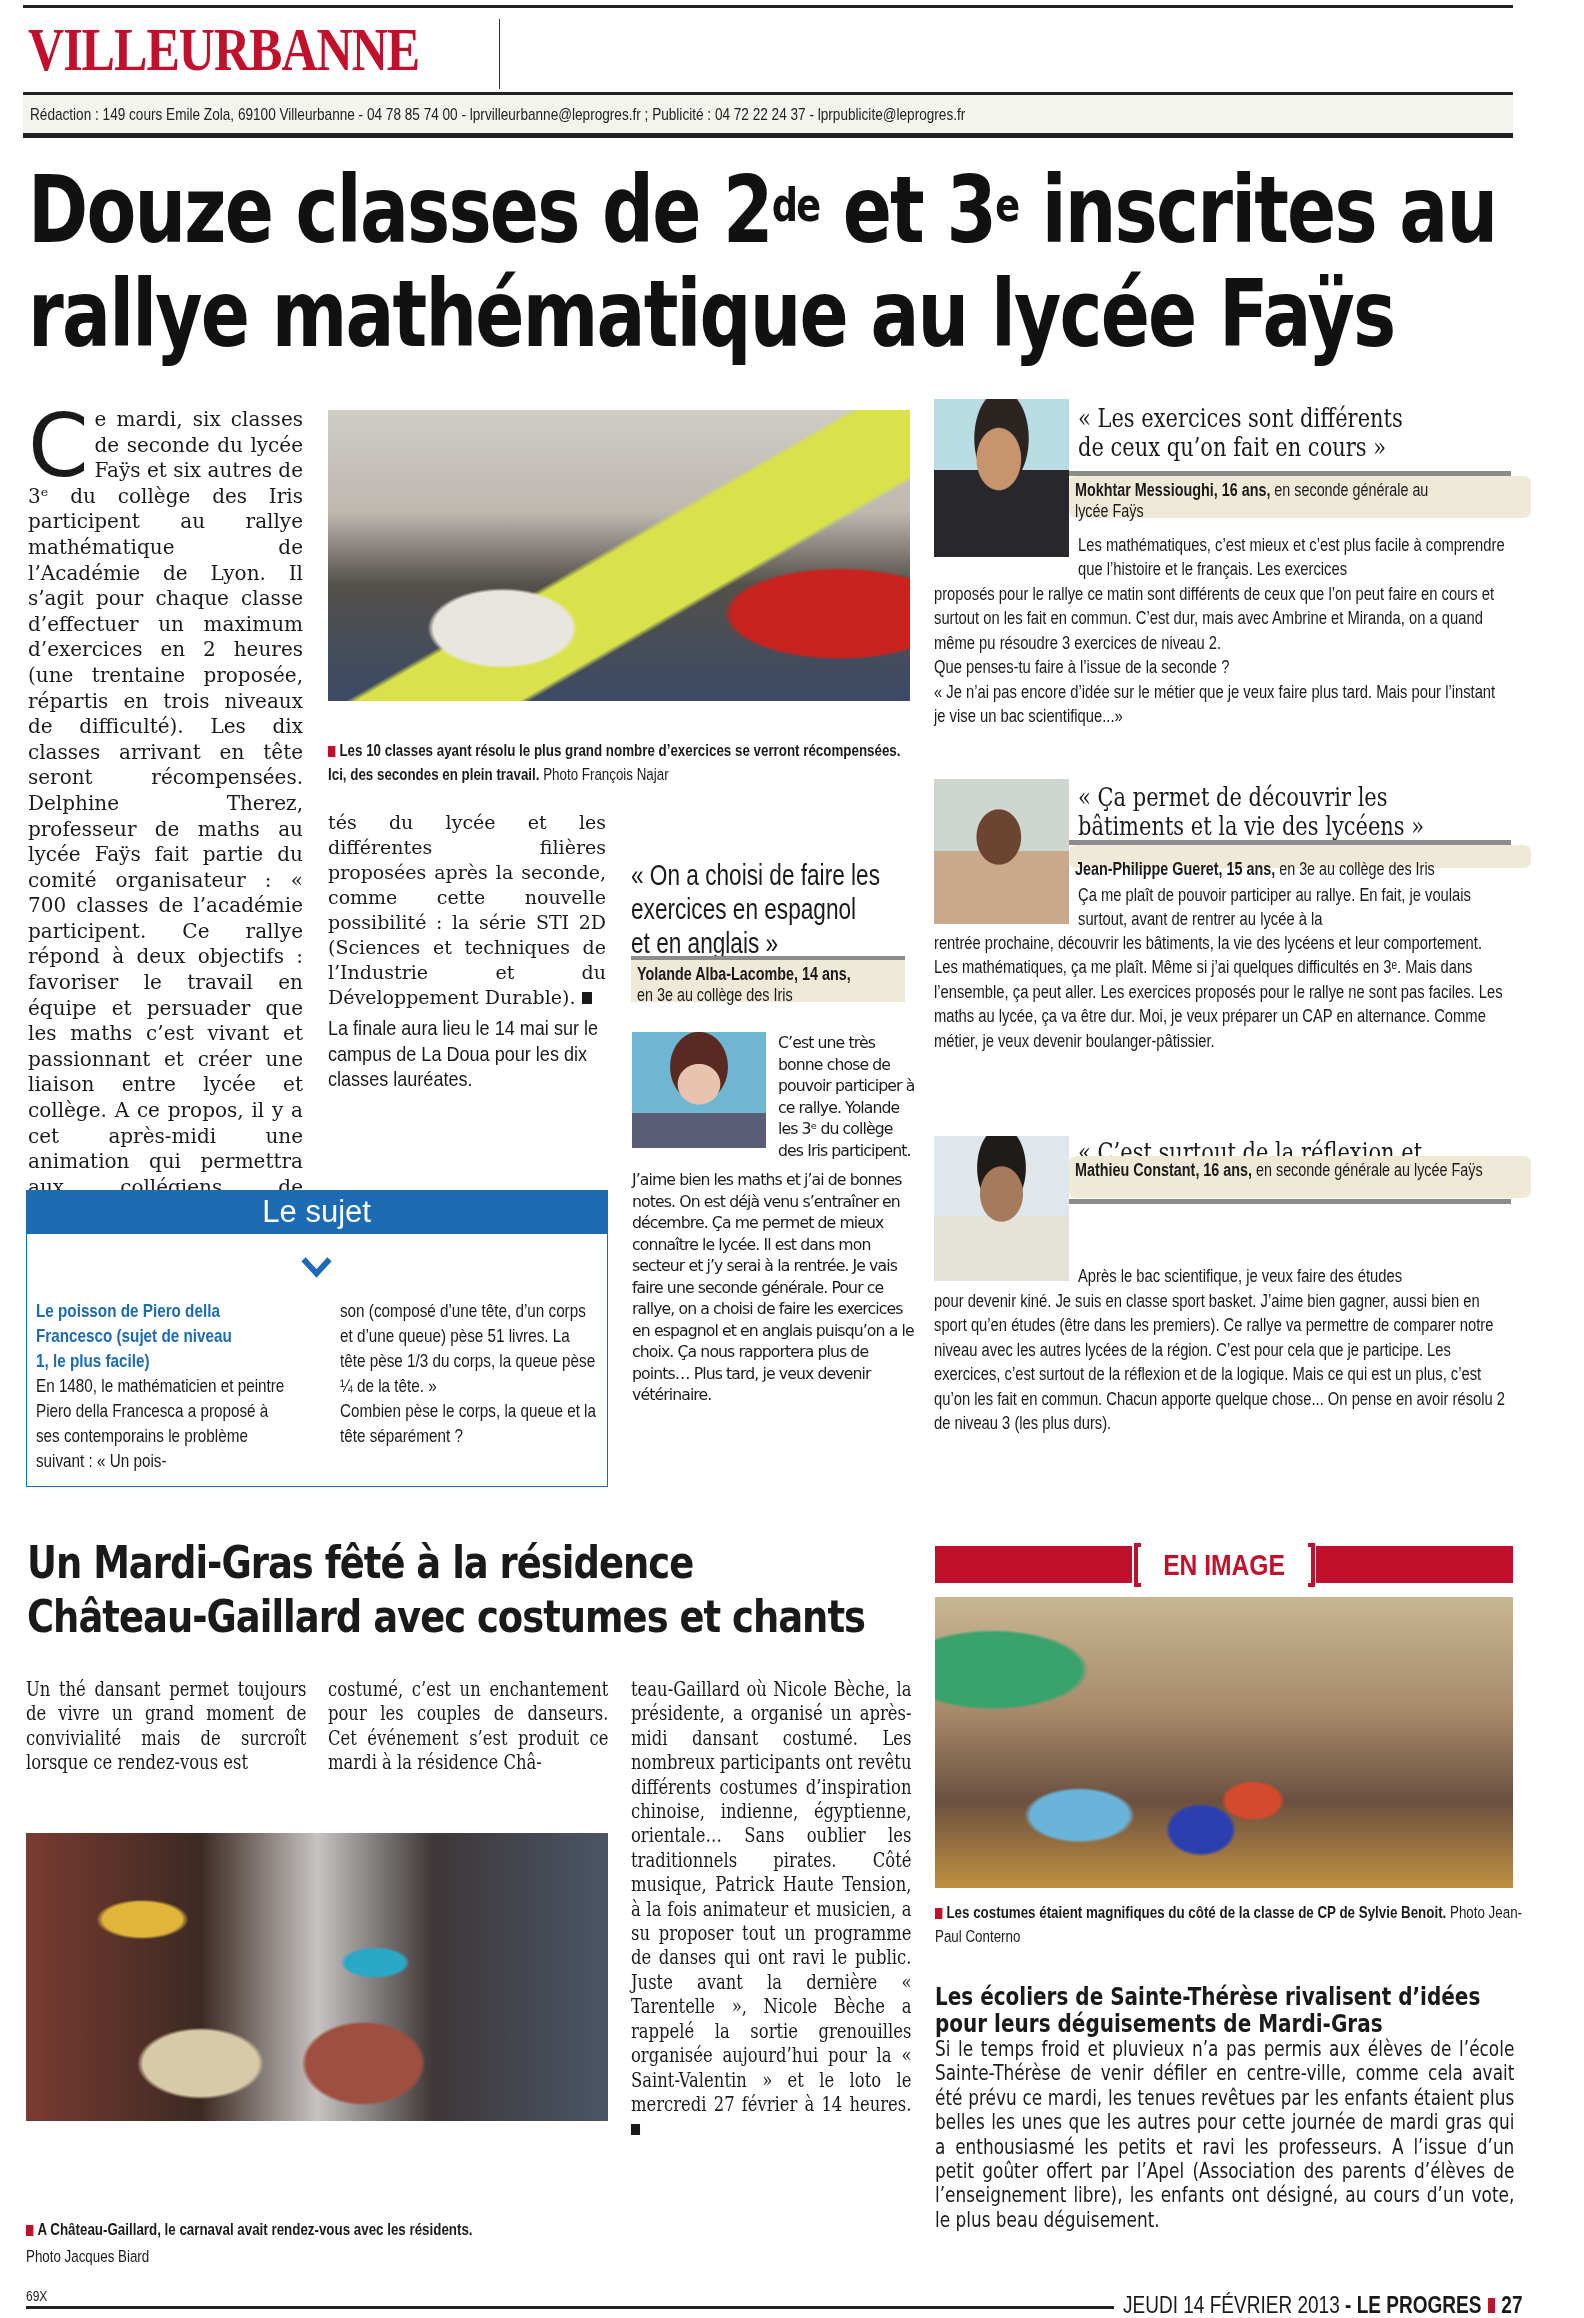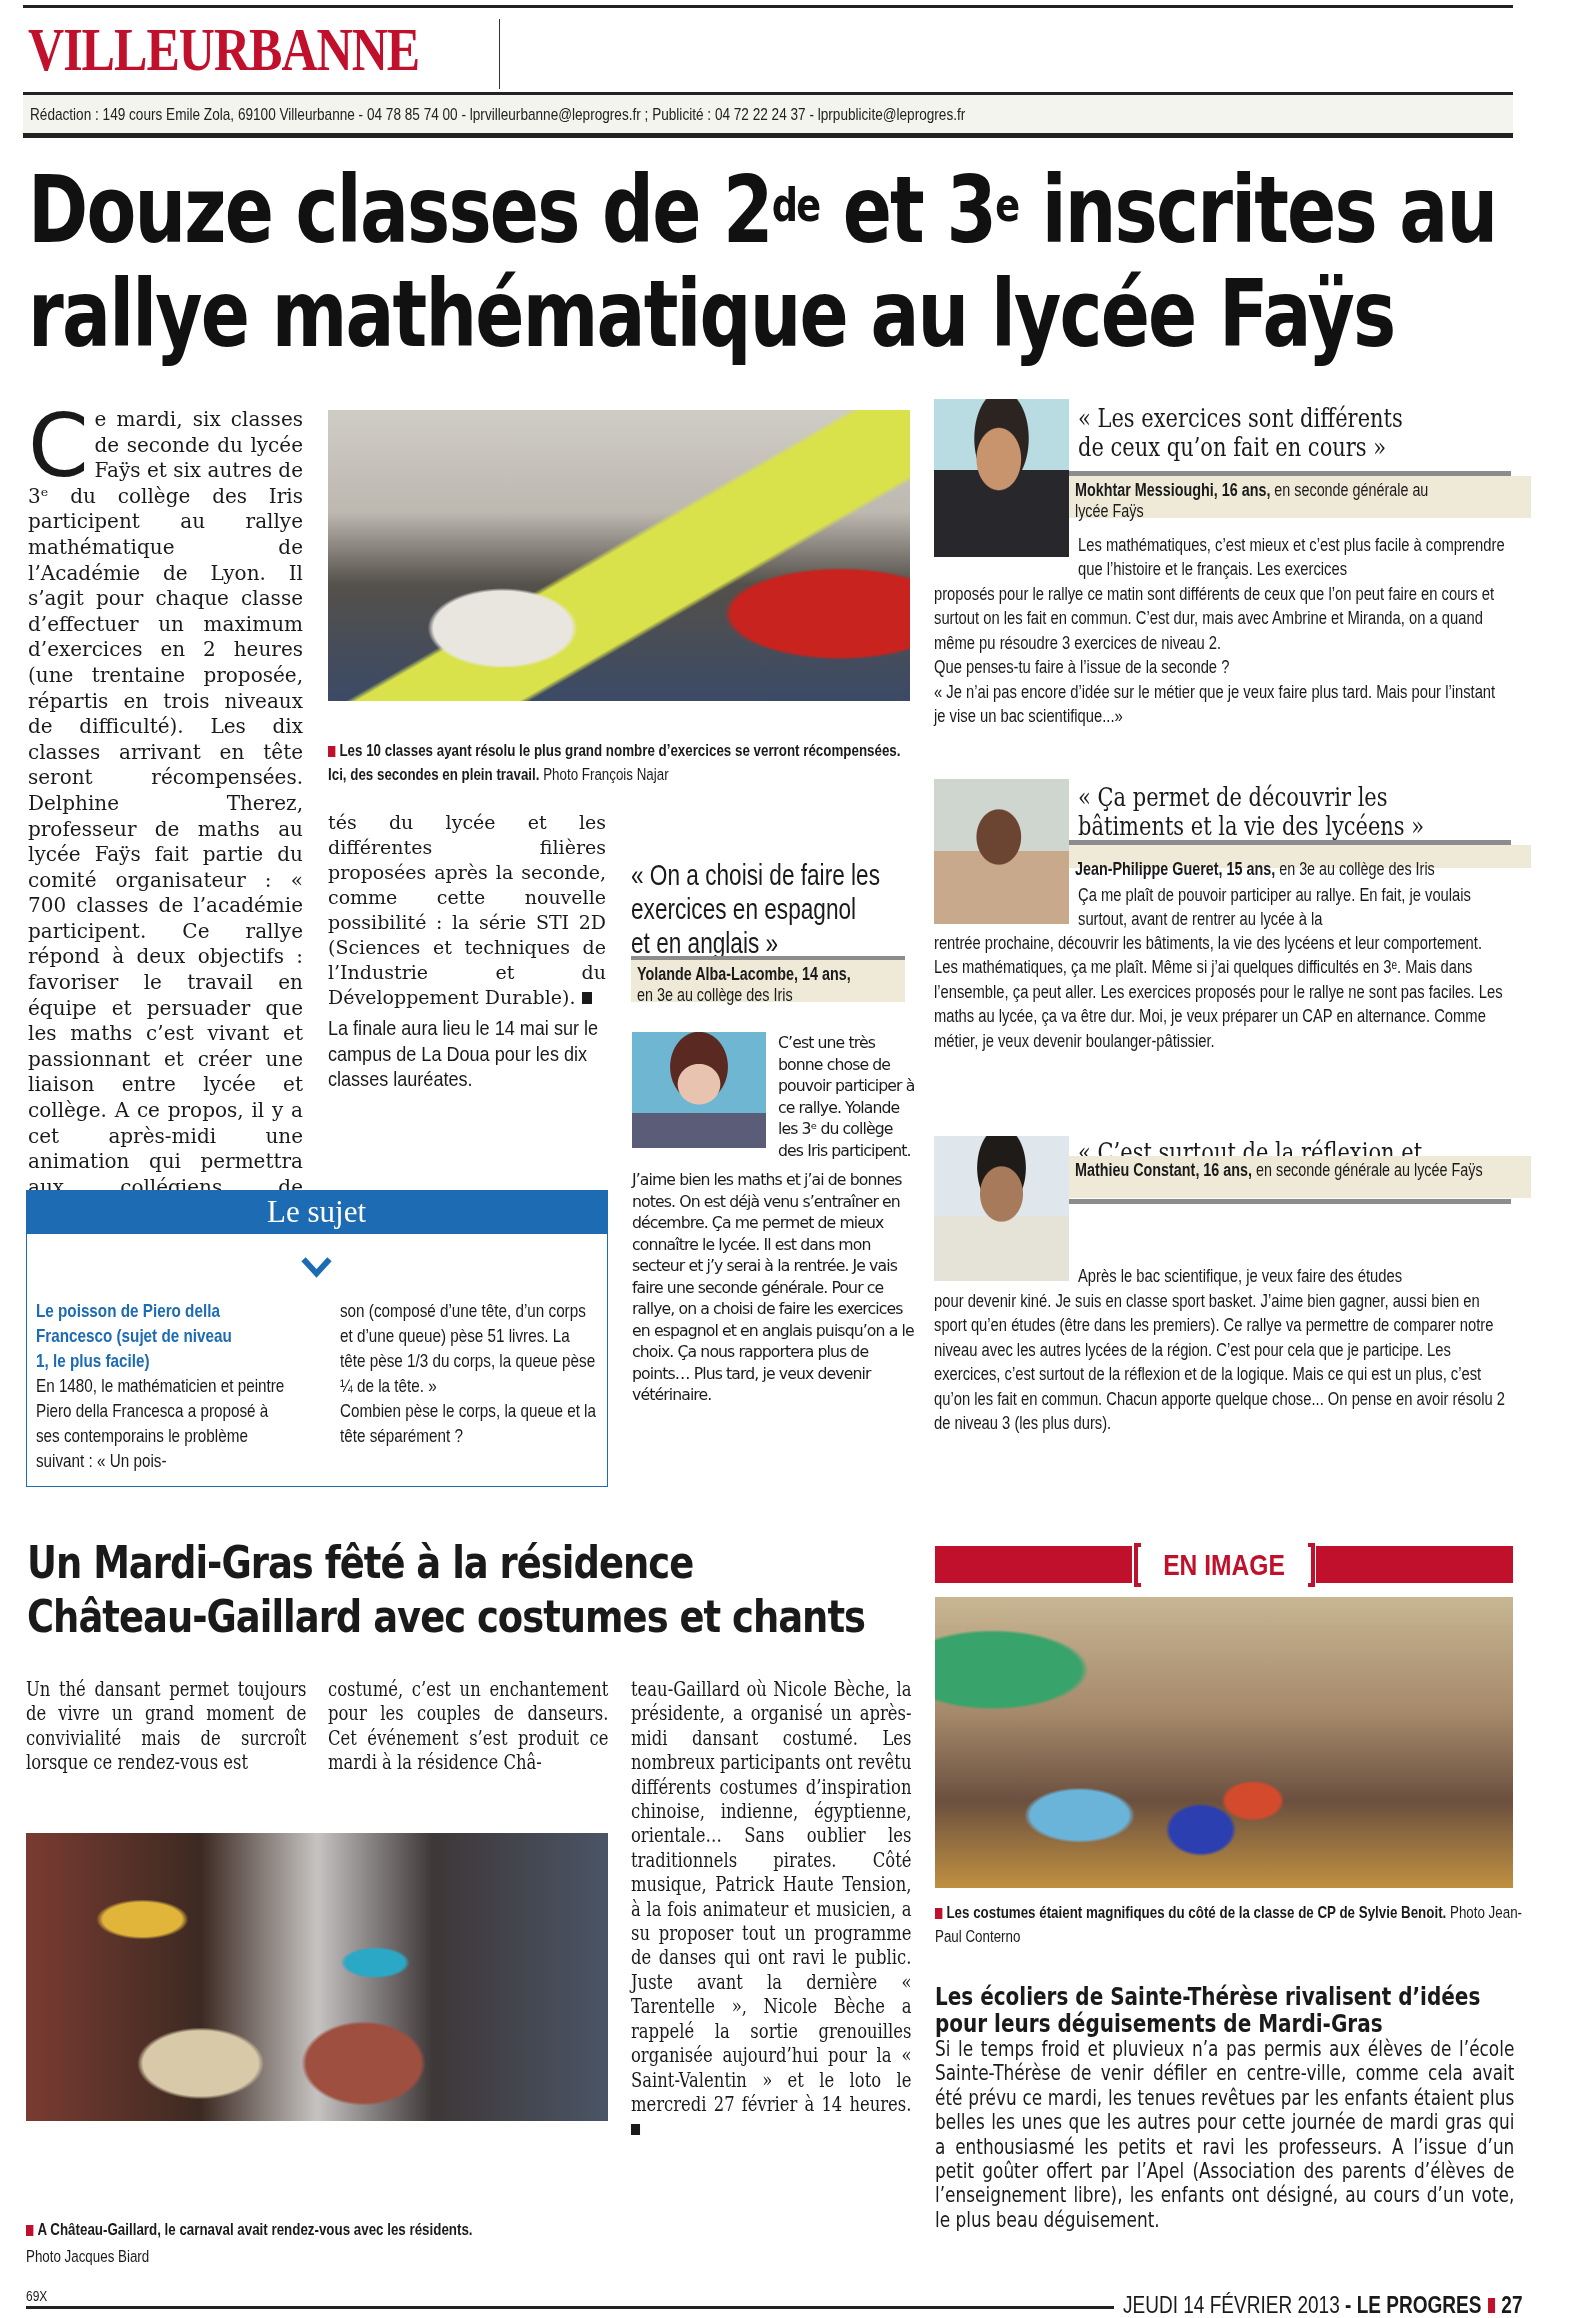--- a/index.html
+++ b/index.html
@@ -56,21 +56,21 @@
   .yphoto { left:632px; top:1032px; width:134px; height:116px;
     background: radial-gradient(ellipse at 50% 45%, #e8c3b0 0 22%, transparent 23%),
                 radial-gradient(ellipse at 50% 30%, #5a2a22 0 30%, transparent 31%),
                 linear-gradient(180deg, #6fb6d2 0 70%, #5a5c78 70% 100%); }
   .ybody-side { left:778px; top:1032px; width:137px; font-family:"DejaVu Sans", sans-serif; font-size:15.7px; line-height:21.5px; letter-spacing:-0.9px; }
   .ybody { left:632px; top:1169px; width:291px; font-family:"DejaVu Sans", sans-serif; font-size:15.7px; line-height:21.5px; letter-spacing:-0.9px; }
 
   
   .sujet { left:25.6px; top:1190px; width:582px; height:297px; border:1.2px solid #1d6db3; box-sizing:border-box; }
   .sujet-head { left:25.6px; top:1190px; width:582px; height:44px; background:#1c6bb3; }
-  .sujet-title { left:25.6px; top:1193px; width:582px; text-align:center; font-family:Liberation Serif, serif; color:#fff; font-size:31px; line-height:37px; }
+  .sujet-title { left:25.6px; top:1193px; width:582px; text-align:center; font-family:Liberation Sans, sans-serif; color:#fff; font-size:31px; line-height:37px; }
   .sujet-chevron { left:300px; top:1251px; width:33px; height:33px; }
   .sujet-col1 { left:36px; top:1298px; width:274px; }
   .sujet-col2 { left:340px; top:1298px; width:274px; }
   .sujet-txt { font-family:"Liberation Sans", sans-serif; font-size:18.6px; line-height:25px; transform:scaleX(0.82); transform-origin:left top; width:332px; }
   .sujet-sub { color:#1c6bb3; font-weight:bold; }
 
   
   .p-mokhtar { left:934px; top:399px; width:135px; height:158px;
     background: radial-gradient(ellipse at 48% 38%, #c7946e 0 22%, transparent 23%),
                 radial-gradient(ellipse at 50% 25%, #2b2420 0 28%, transparent 29%),
@@ -78,21 +78,21 @@
   .p-jp { left:934px; top:779px; width:135px; height:145px;
     background: radial-gradient(ellipse at 48% 40%, #6b4432 0 22%, transparent 23%),
                 linear-gradient(180deg, #cfd6cf 0 50%, #c9a98c 50% 100%); }
   .p-mathieu { left:934px; top:1136px; width:135px; height:145px;
     background: radial-gradient(ellipse at 50% 40%, #a77a5c 0 22%, transparent 23%),
                 radial-gradient(ellipse at 50% 22%, #1f1b18 0 25%, transparent 26%),
                 linear-gradient(180deg, #dfe6ec 0 55%, #e5e2d8 55% 100%); }
 
   .rq-head { left:1078px; }
   .rq-bar { left:1069px; width:442px; }
-  .rq-name { left:1069px; width:462px; }
+  .rq-name { left:1069px; width:462px;border-radius:7px; }
   .rq-body-first { left:1078px; width:442px; }
   .rq-body { left:934px; width:698px; }
 
   
   .mg-headline { left:27px; top:1536px; width:1164px; font-family:"DejaVu Sans", sans-serif; font-weight:bold; font-size:45px; line-height:54px; letter-spacing:-1.2px; transform:scaleX(0.82); transform-origin:left top; white-space:nowrap; }
   .mg-col-c { font-family:"DejaVu Serif", serif; font-size:20px; line-height:24.4px; text-align:justify; transform:scaleX(0.82); transform-origin:left top; }
   .photo2 { left:25.6px; top:1833px; width:582px; height:288px;
     background:
       radial-gradient(ellipse at 20% 30%, #e1b53a 0 6%, transparent 7%),
       radial-gradient(ellipse at 60% 45%, #2aa8c6 0 6%, transparent 7%),

